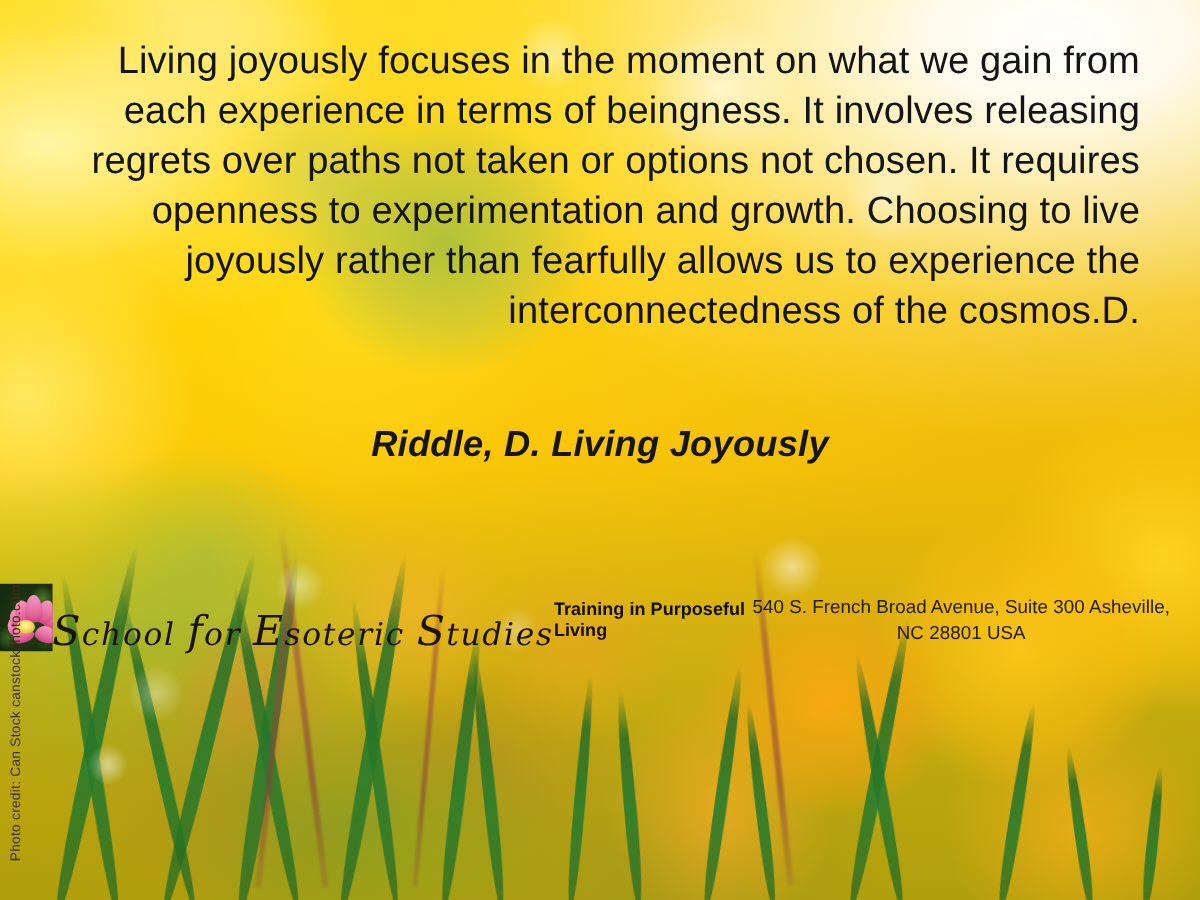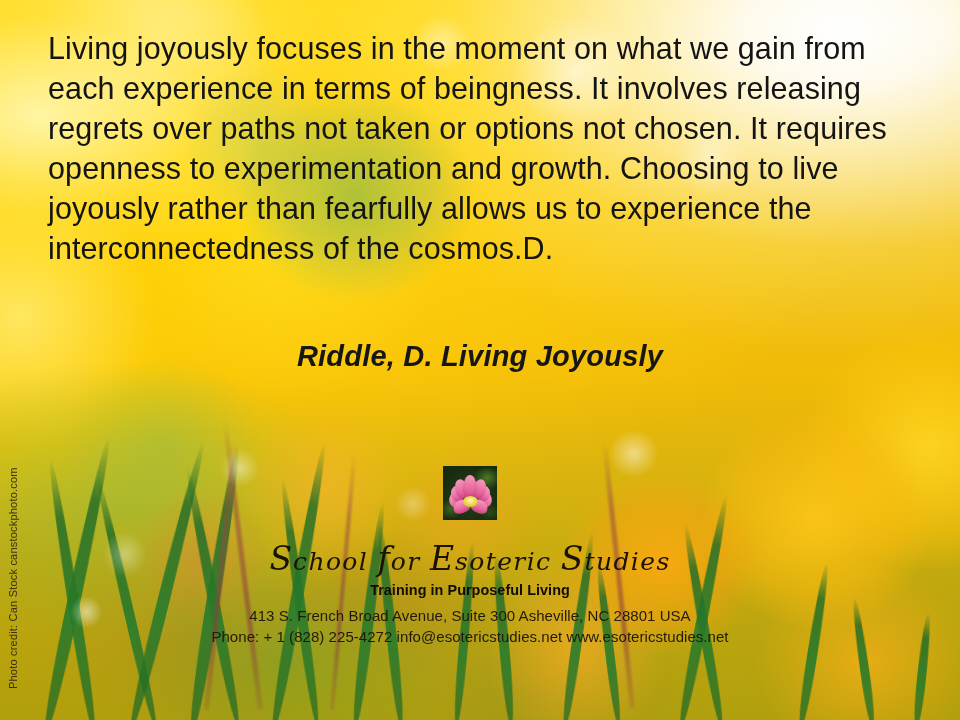--- a/index.html
+++ b/index.html
@@ -105,21 +105,21 @@
     backdrop-filter: none;
     background: radial-gradient(120% 120% at 50% 40%, rgba(255,255,255,0.04) 0%, rgba(255,255,255,0) 70%);
   }
 
   
   .quote {
     position: absolute;
     left: 48px;
     top: 28px;
     width: 864px;
-    text-align: left;
+    text-align: right;
     font-size: 30.5px;
     line-height: 40px;
     letter-spacing: 0.1px;
     color: #141414;
     font-weight: 400;
     white-space: pre-wrap;
   }
   .attribution {
     position: absolute;
     left: 48px;
@@ -132,21 +132,21 @@
     letter-spacing: 0.2px;
     font-weight: bold;
   }
 
   .logo-block {
     position: absolute;
     left: 0;
     top: 466px;
     width: 940px;
     display: flex;
-    flex-direction: column;
+    flex-direction: row;
     align-items: center;
   }
 
   .lotus-logo {
     position: relative;
     width: 54px;
     height: 54px;
     background:
       radial-gradient(60% 60% at 50% 55%, #2d4a1c 0%, #1d3312 60%, #152a0e 100%);
     overflow: hidden;
@@ -289,20 +289,19 @@
 
     <div class="school-name">
       <span class="cap">S</span><span>chool </span><span class="cap">f</span><span>or </span><span class="cap">E</span><span>soteric </span><span class="cap">S</span><span>tudies</span>
     </div>
 
     <div class="tagline">
       <div>Training in Purposeful Living</div>
     </div>
 
     <div class="addr">
-      <div>413 S. French Broad Avenue, Suite 300 Asheville, NC 28801 USA</div>
-      <div>Phone: + 1 (828) 225-4272 info@esotericstudies.net www.esotericstudies.net</div>
+      <div>540 S. French Broad Avenue, Suite 300 Asheville, NC 28801 USA</div>
     </div>
   </div>
 
   <div class="photo-credit">Photo credit: Can Stock canstockphoto.com</div>
 
 </div>
 
 </body></html>

